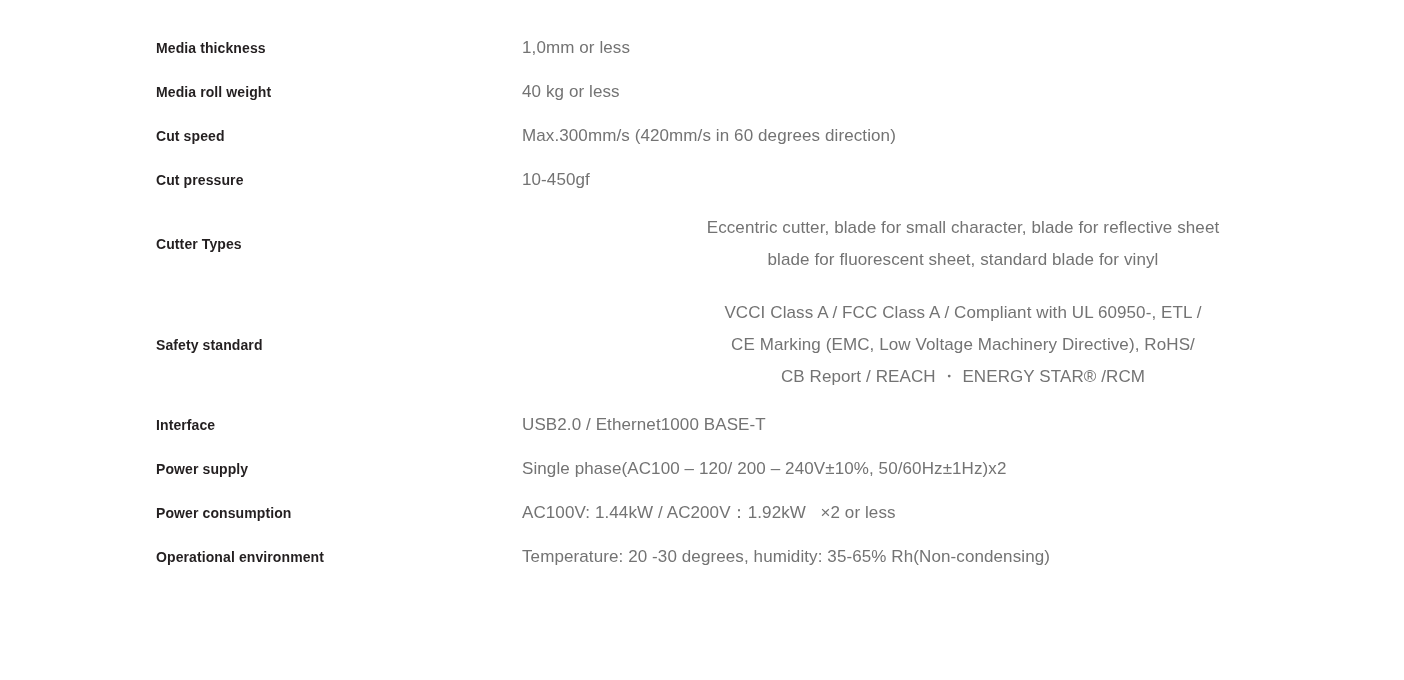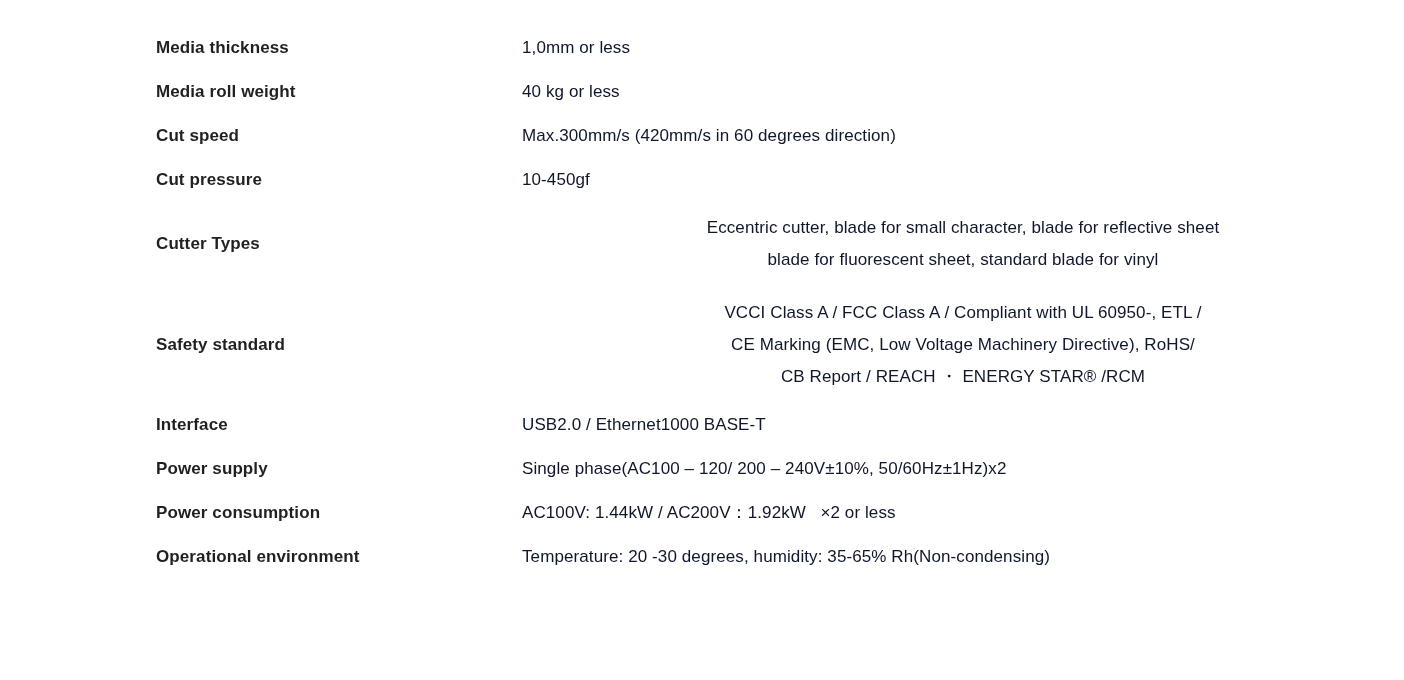--- a/index.html
+++ b/index.html
@@ -30,31 +30,31 @@
   .col-spacer {
     width: 156px;
   }
   .col-label {
     width: 366px;
   }
   .col-value {
     width: 882px;
   }
   .label-cell {
-    font-size: 17px;
+    font-size: 14px;
     font-weight: bold;
     color: #231f20;
     letter-spacing: 0.1px;
     line-height: 1.35;
     padding-right: 12px;
   }
   .value-cell {
     font-size: 17px;
     font-weight: normal;
-    color: #0f172a;
+    color: #737373;
     line-height: 1.9;
     letter-spacing: 0.1px;
   }
   .value-cell .line {
     display: block;
     white-space: pre;
   }
   tr.row-single td {
     height: 44px;
   }

